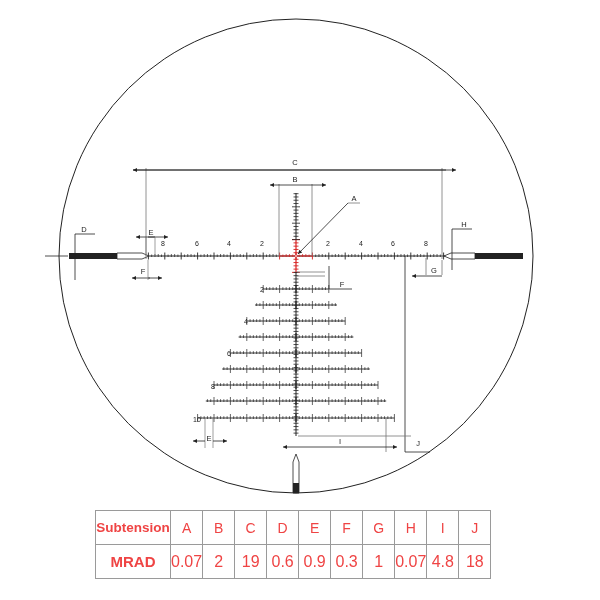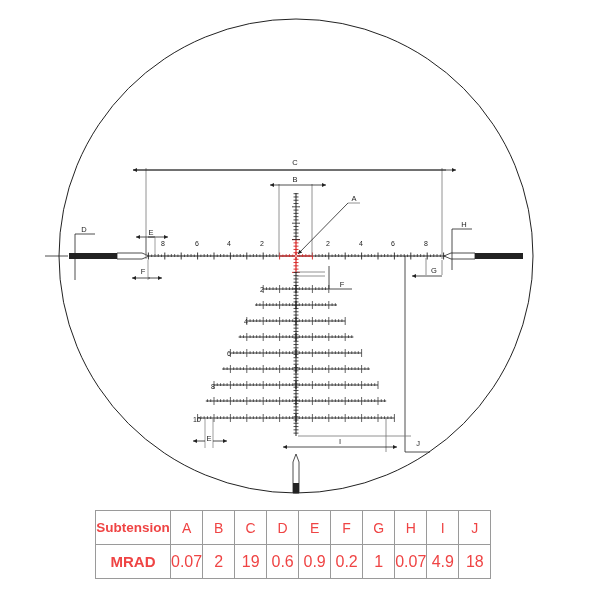--- a/index.html
+++ b/index.html
@@ -681,20 +681,20 @@
     <td class="col">I</td>
     <td class="col">J</td>
   </tr>
   <tr>
     <td class="unit">MRAD</td>
     <td class="val">0.07</td>
     <td class="val">2</td>
     <td class="val">19</td>
     <td class="val">0.6</td>
     <td class="val">0.9</td>
-    <td class="val">0.2</td>
+    <td class="val">0.3</td>
     <td class="val">1</td>
     <td class="val">0.07</td>
-    <td class="val">4.9</td>
+    <td class="val">4.8</td>
     <td class="val">18</td>
   </tr>
 </tbody>
   </table>
 
 </body></html>

